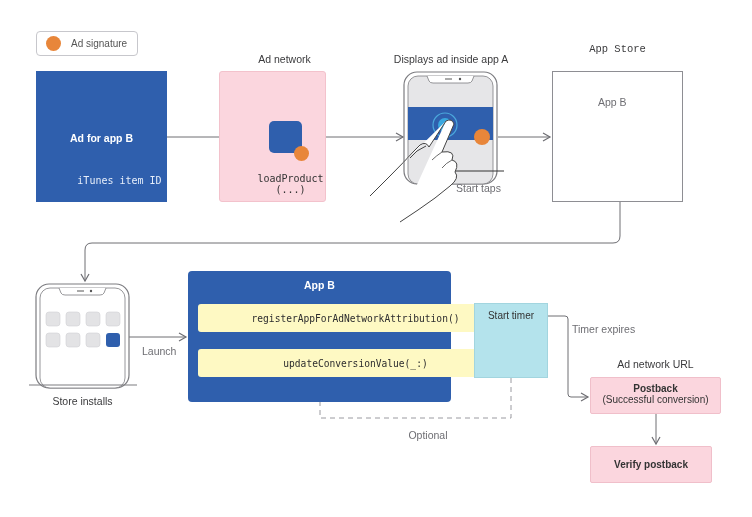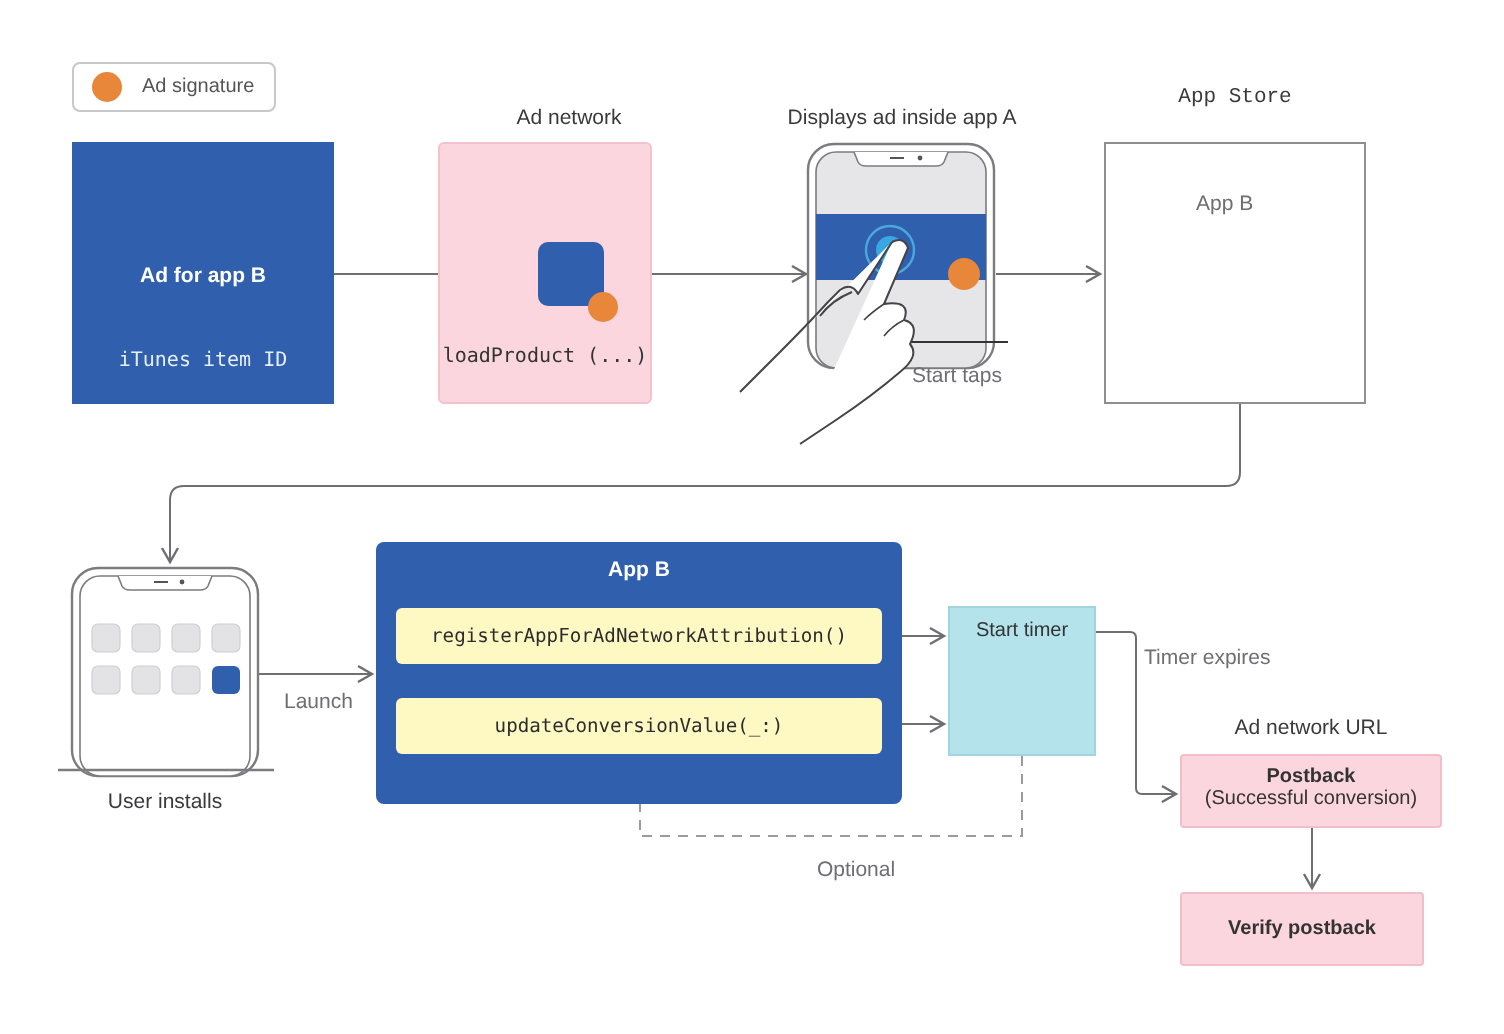--- a/index.html
+++ b/index.html
@@ -1,21 +1,21 @@
 <!DOCTYPE html>
 <html><head>
 <meta charset="utf-8">
 <style>
   html, body { margin: 0; padding: 0; background: #ffffff; }
   body { width: 752px; height: 517px; position: relative; overflow: hidden;
          font-family: "Liberation Sans", sans-serif; color: #3a3a3c; }
   .abs { position: absolute; }
   .lbl { font-size: 10.5px; color: #3a3a3c; white-space: nowrap; }
   .muted { color: #6e6e73; }
-  .mono { font-family: "DejaVu Sans Mono", monospace; }
+  .mono { font-family: "DejaVu Sans Mono", monospace; padding-left: 36px; }
   #wires { position: absolute; left: 0; top: 0; }
 
   .legend { left: 36px; top: 31px; width: 102px; height: 25px; border: 1px solid #c7c7cc;
             border-radius: 4px; background: #fff; display: flex; align-items: center; box-sizing: border-box; }
   .legend .dot { width: 15px; height: 15px; border-radius: 50%; background: #e8863a; margin-left: 9px; }
   .legend .txt { margin-left: 10px; font-size: 10px; color: #555; }
 
   .adbox { left: 36px; top: 71px; width: 131px; height: 131px; background: #2f5fad; }
   .adbox .t1 { position: absolute; left: 0; right: 0; top: 61px; text-align: center; color: #fff;
                font-weight: bold; font-size: 10.5px; }
@@ -156,21 +156,21 @@
   <div class="code mono">loadProduct (...)</div>
 </div>
 
 <div class="abs lbl" style="left:376px; width:150px; text-align:center; top:53px;">Displays ad inside app A</div>
 <div class="abs lbl muted" style="left:456px; top:182px;">Start taps</div>
 
 <div class="abs lbl" style="left:552px; width:131px; text-align:center; top:43px;font-family:Liberation Mono, monospace;">App Store</div>
 <div class="abs storebox"></div>
 <div class="abs lbl muted" style="left:598px; top:96px;">App B</div>
 
-<div class="abs lbl" style="left:36px; width:93px; text-align:center; top:395px;">User installs</div>
+<div class="abs lbl" style="left:36px; width:93px; text-align:center; top:395px;">Store installs</div>
 <div class="abs lbl muted" style="left:142px; top:345px;">Launch</div>
 
 <div class="abs appb">
   <div class="title">App B</div>
   <div class="fnbox mono" style="top:33px;">registerAppForAdNetworkAttribution()</div>
   <div class="fnbox mono" style="top:78px;">updateConversionValue(_:)</div>
 </div>
 
 <div class="abs timer">
   <div class="t">Start timer</div>

